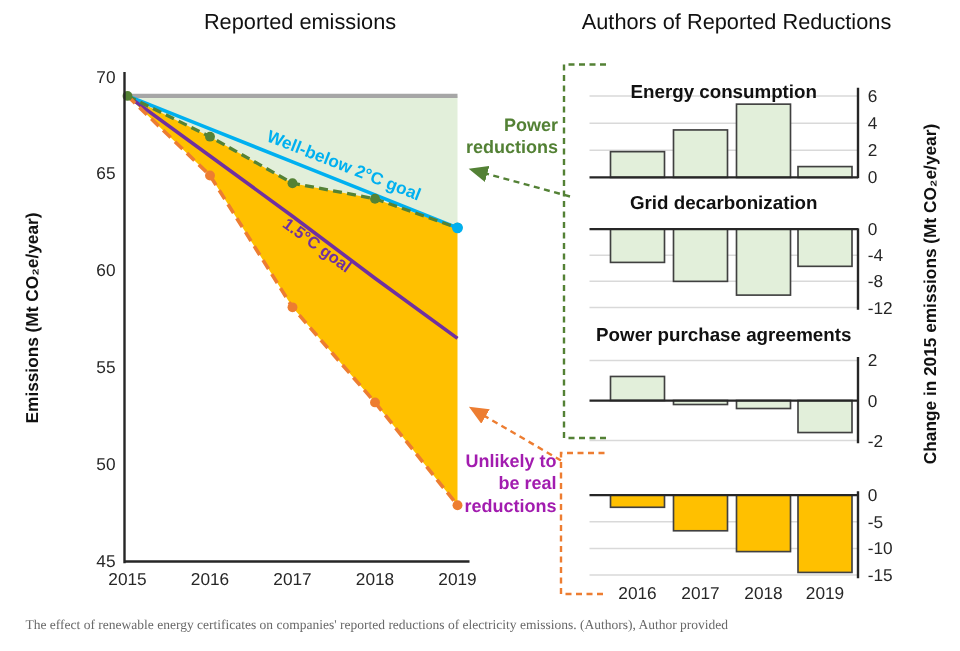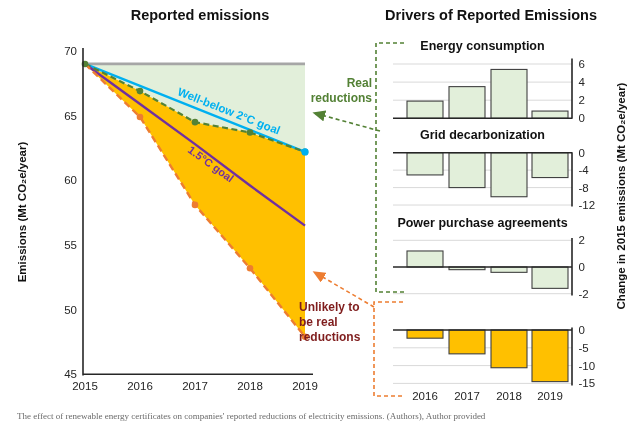--- a/index.html
+++ b/index.html
@@ -1,34 +1,34 @@
 <!DOCTYPE html>
 <html><head>
 <meta charset="utf-8">
 <style>
   html,body{margin:0;padding:0;background:#fff;}
   .page{position:relative;width:640px;height:434px;background:#ffffff;overflow:hidden;
         font-family:"Liberation Sans","DejaVu Sans",sans-serif;color:#1a1a1a;}
-  .chart-title{position:absolute;font-size:14.5px;font-weight:bold;text-align:center;color:#111;}
+  .chart-title{position:absolute;font-size:14.5px;font-weight:normal;text-align:center;color:#111;}
   #left-title{left:55px;top:7px;width:290px;}
   #right-title{left:345px;top:7px;width:292px;}
   .small-title{position:absolute;left:390px;width:185px;text-align:center;
                font-size:12.5px;font-weight:bold;color:#111;}
-  #t-energy{top:39px;} #t-grid{top:128px;} #t-ppa{top:216px;} #t-certs{top:312px;}
+  #t-energy{top:54px;} #t-grid{top:128px;} #t-ppa{top:216px;} #t-certs{top:312px;}
   .ylab{position:absolute;font-size:11.5px;font-weight:bold;white-space:nowrap;color:#111;}
   #ylab-left{left:22px;top:212px;transform:translate(-50%,-50%) rotate(-90deg);}
   #ylab-right{left:621px;top:196px;transform:translate(-50%,-50%) rotate(-90deg);}
   .line-label{position:absolute;font-weight:bold;white-space:nowrap;}
   #lbl-wb{left:229px;top:111px;font-size:11.5px;color:#00b0f0;
           transform:translate(-50%,-50%) rotate(21.5deg);}
   #lbl-15{left:211px;top:164px;font-size:11px;color:#7030a0;
           transform:translate(-50%,-50%) rotate(36deg);}
   .note{position:absolute;font-size:12px;font-weight:bold;line-height:1.25;}
   #note-real{left:298px;top:76px;width:74px;text-align:right;color:#538135;}
-  #note-unlikely{left:299px;top:300px;width:72px;text-align:left;color:#7f1d1d;}
+  #note-unlikely{left:299px;top:300px;width:72px;text-align:right;color:#a21caf;}
   .caption{position:absolute;left:17px;top:411px;width:610px;font-size:9px;color:#696969;font-family:Liberation Serif, serif;}
   svg{position:absolute;left:0;top:0;}
 </style>
 </head>
 <body>
 
 <div class="page">
 
   <svg id="chart-svg" width="640" height="434" viewBox="0 0 640 434">
     <defs>
@@ -123,29 +123,29 @@
       <text x="467" y="399.5" text-anchor="middle" font-size="11.5" fill="#262626" font-family="&quot;Liberation Sans&quot;,&quot;DejaVu Sans&quot;,sans-serif">2017</text>
       <text x="509" y="399.5" text-anchor="middle" font-size="11.5" fill="#262626" font-family="&quot;Liberation Sans&quot;,&quot;DejaVu Sans&quot;,sans-serif">2018</text>
       <text x="550" y="399.5" text-anchor="middle" font-size="11.5" fill="#262626" font-family="&quot;Liberation Sans&quot;,&quot;DejaVu Sans&quot;,sans-serif">2019</text>
       <path d="M 404,43 L 376,43 L 376,292 L 404,292" fill="none" stroke="#538135" stroke-width="1.6" stroke-dasharray="4,3"></path>
       <path d="M 403,302 L 374,302 L 374,396 L 403,396" fill="none" stroke="#ed7d31" stroke-width="1.6" stroke-dasharray="4,3"></path>
       <path d="M 380,131 L 314,113" fill="none" stroke="#538135" stroke-width="1.6" stroke-dasharray="4,3" marker-end="url(#arrow-green)"></path>
       <path d="M 374,307 L 314,272" fill="none" stroke="#ed7d31" stroke-width="1.6" stroke-dasharray="4,3" marker-end="url(#arrow-orange)"></path>
     </svg>
 
   <div class="chart-title" id="left-title">Reported emissions</div>
-  <div class="chart-title" id="right-title">Drivers of Reported Emissions</div>
+  <div class="chart-title" id="right-title">Authors of Reported Reductions</div>
 
   <div class="ylab" id="ylab-left">Emissions (Mt CO₂e/year)</div>
   <div class="ylab" id="ylab-right">Change in 2015 emissions (Mt CO₂e/year)</div>
 
   <div class="small-title" id="t-energy">Energy consumption</div>
   <div class="small-title" id="t-grid">Grid decarbonization</div>
   <div class="small-title" id="t-ppa">Power purchase agreements</div>
 
   <div class="line-label" id="lbl-wb">Well-below 2°C goal</div>
   <div class="line-label" id="lbl-15">1.5°C goal</div>
 
-  <div class="note" id="note-real">Real reductions</div>
+  <div class="note" id="note-real">Power reductions</div>
   <div class="note" id="note-unlikely">Unlikely to be real reductions</div>
 
   <div class="caption">The effect of renewable energy certificates on companies' reported reductions of electricity emissions. (Authors), Author provided</div>
 </div>
 
 </body></html>

